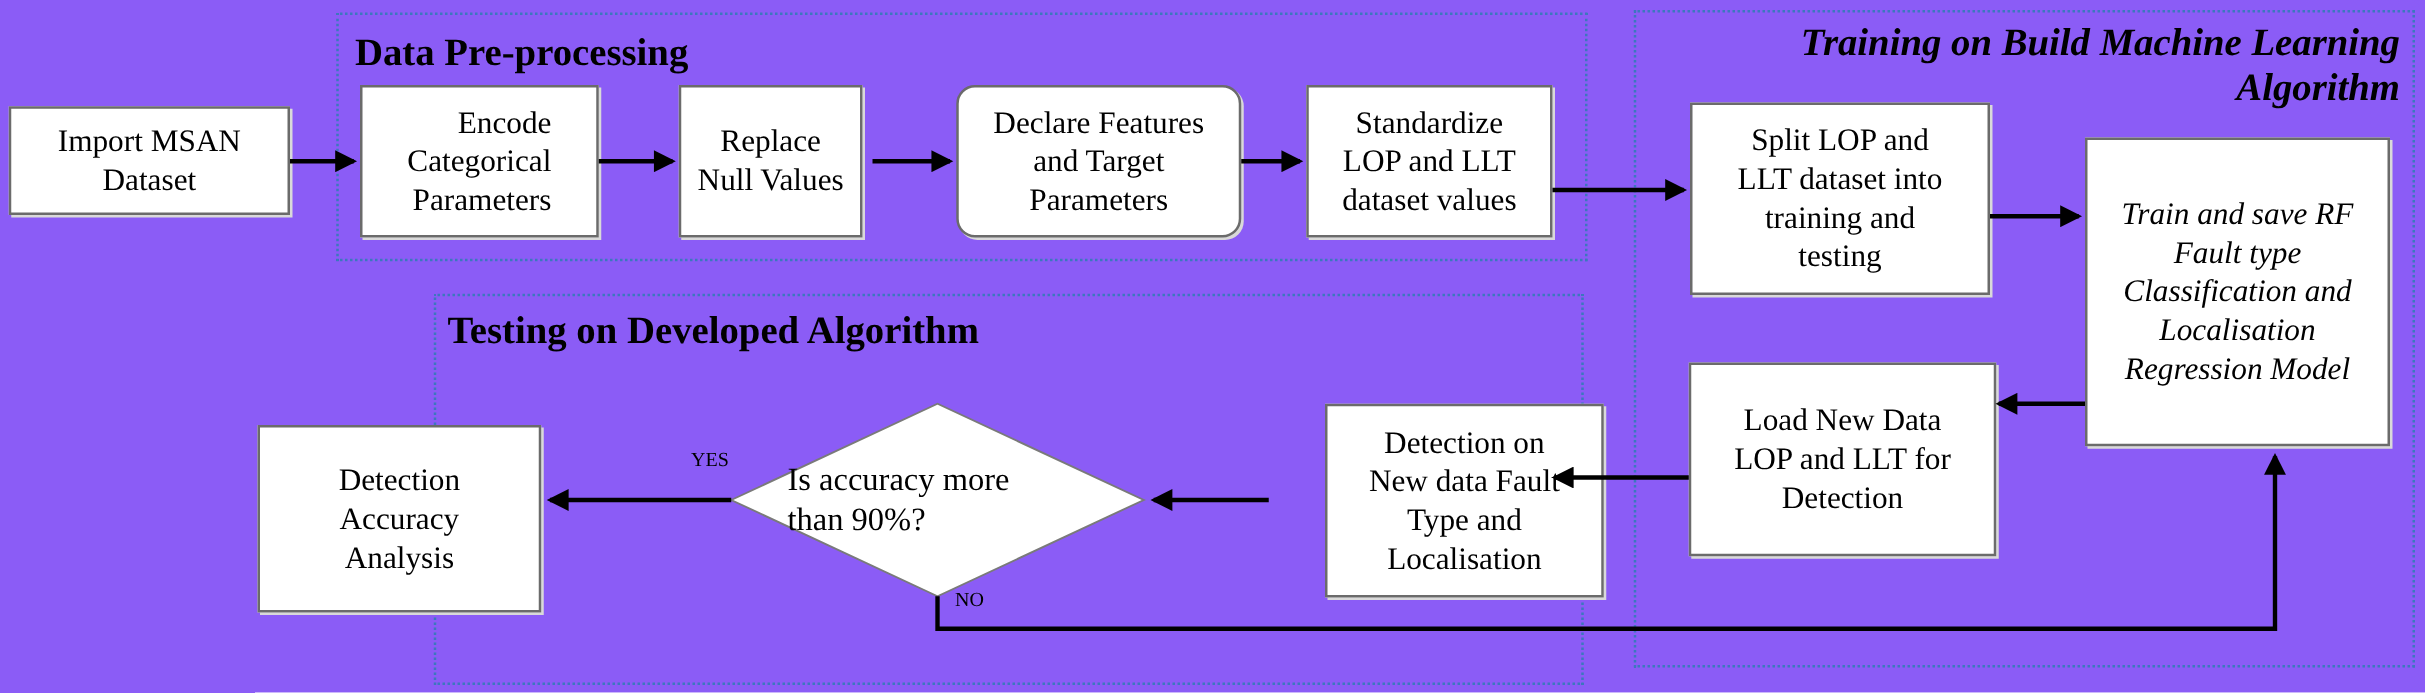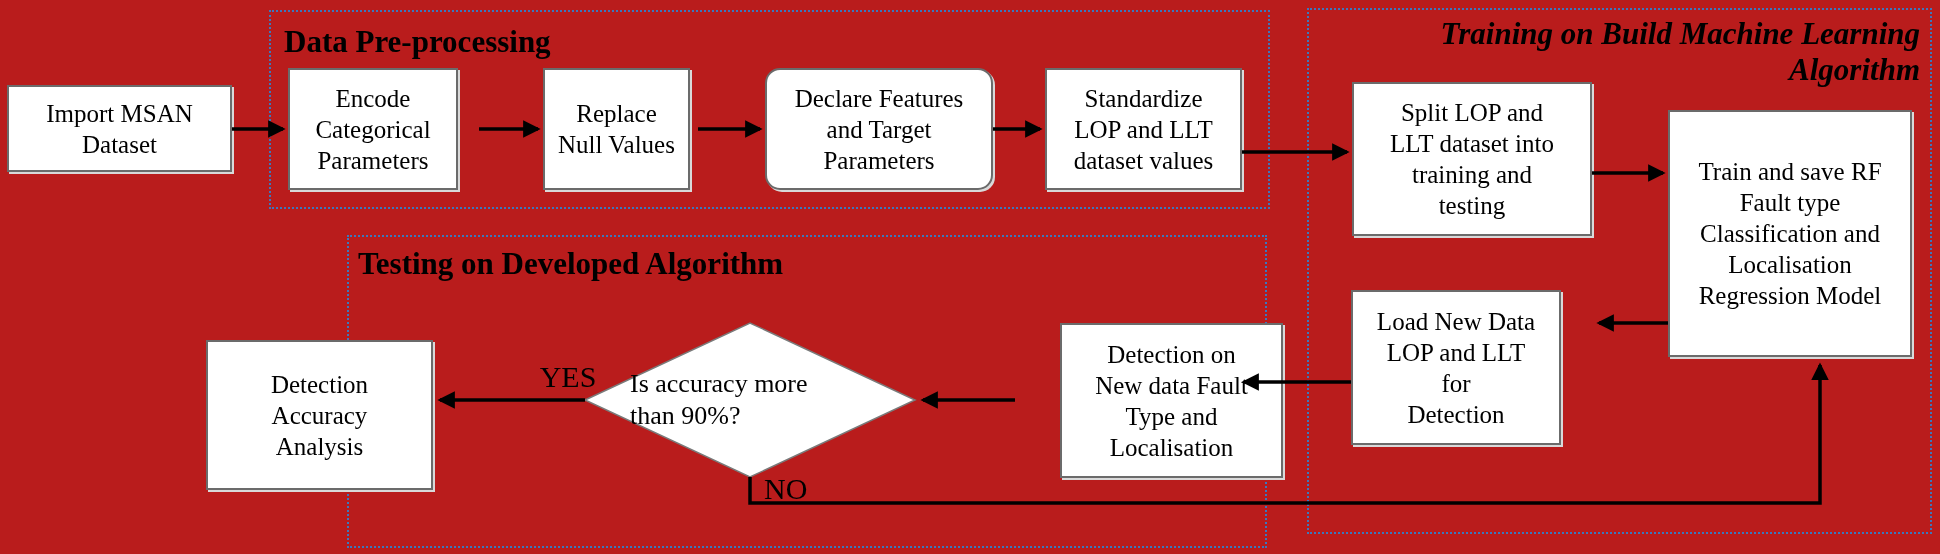--- a/index.html
+++ b/index.html
@@ -1,17 +1,17 @@
 <!DOCTYPE html>
 <html style="--container-border: #3c77be; --box-border: #6b6b6b; --diamond-border: #7a7a7a; --arrow: #000000; --text: #000000;"><head>
 <meta charset="utf-8">
 <style>
   html,body{margin:0;padding:0;background:#ffffff;}
   .canvas{
-    position:relative;width:1940px;height:554px;background:#b91c1c;
+    position:relative;width:1940px;height:554px;background:#8b5cf6;
     font-family:"Liberation Serif", serif;color:var(--text,#000);overflow:hidden;
   }
   
   .section{position:absolute;border:2px dotted var(--container-border,#3c77be);background:transparent;z-index:1;}
   .sec-title{position:absolute;font-weight:bold;font-size:31px;line-height:1.16;white-space:pre-line;z-index:4;}
   
   .node{
     position:absolute;background:#fff;border:2px solid var(--box-border,#6b6b6b);
     box-shadow:2px 2px 0 #d9d9d9;display:flex;align-items:center;justify-content:center;
     text-align:center;font-size:25px;line-height:1.24;white-space:pre-line;z-index:2;
@@ -19,60 +19,60 @@
   }
   .node.pad-lg{padding:4px 24px;}
   .node.pad-md{padding:4px 22px;}
   .node.pad-sm{padding:4px 10px;}
   .node.pad-xl{padding:4px 28px;}
   
   svg.wires{position:absolute;left:0;top:0;z-index:3;pointer-events:none;}
   svg.wires path.arrow, svg.wires path.wire{fill:none;stroke:var(--arrow,#000);stroke-width:3.5;}
   svg.wires polygon.decision{fill:#ffffff;stroke:var(--diamond-border,#7a7a7a);stroke-width:1.5;}
   svg.wires marker path{fill:var(--arrow,#000);stroke:none;}
-  .free-label{position:absolute;font-size:30px;z-index:4;white-space:pre-line;}
+  .free-label{position:absolute;font-size:16px;z-index:4;white-space:pre-line;}
   .decision-label{position:absolute;font-size:26px;line-height:1.22;z-index:4;white-space:pre-line;}
 </style>
 </head>
 <body>
 
 <div class="canvas">
 
   <div class="section" style="left:269px;top:10px;width:997px;height:195px;"></div>
   <div class="section" style="left:1307px;top:8px;width:621px;height:522px;"></div>
   <div class="section" style="left:347px;top:235px;width:916px;height:309px;"></div>
 
   <div class="sec-title" style="left:284px;top:24px;">Data Pre-processing</div>
   <div class="sec-title" style="right:20px;top:16px;text-align:right;font-style:italic;">Training on Build Machine Learning
 Algorithm</div>
   <div class="sec-title" style="left:358px;top:246px;">Testing on Developed Algorithm</div>
 
   <div class="node pad-sm" style="left:7px;top:85px;width:225px;height:87px;">Import MSAN
 Dataset</div>
-  <div class="node" style="left:288px;top:68px;width:170px;height:122px;">Encode
+  <div class="node" style="left:288px;top:68px;width:191px;height:122px;text-align:right;">Encode
 Categorical
 Parameters</div>
   <div class="node pad-sm" style="left:543px;top:68px;width:147px;height:122px;">Replace
 Null Values</div>
   <div class="node" style="left:765px;top:68px;width:228px;height:122px;border-radius:15px;">Declare Features
 and Target
 Parameters</div>
   <div class="node" style="left:1045px;top:68px;width:197px;height:122px;">Standardize
 LOP and LLT
 dataset values</div>
   <div class="node pad-lg" style="left:1352px;top:82px;width:240px;height:154px;">Split LOP and
 LLT dataset into
 training and
 testing</div>
-  <div class="node pad-sm" style="left:1668px;top:110px;width:244px;height:247px;">Train and save RF
+  <div class="node pad-sm" style="left:1668px;top:110px;width:244px;height:247px;font-style:italic;">Train and save RF
 Fault type
 Classification and
 Localisation
 Regression Model</div>
-  <div class="node pad-md" style="left:1351px;top:290px;width:210px;height:155px;">Load New Data
+  <div class="node pad-md" style="left:1351px;top:290px;width:246px;height:155px;">Load New Data
 LOP and LLT for
 Detection</div>
   <div class="node pad-sm" style="left:1060px;top:323px;width:223px;height:155px;">Detection on
 New data Fault
 Type and
 Localisation</div>
   <div class="node pad-xl" style="left:206px;top:340px;width:227px;height:150px;">Detection
 Accuracy
 Analysis</div>
 

